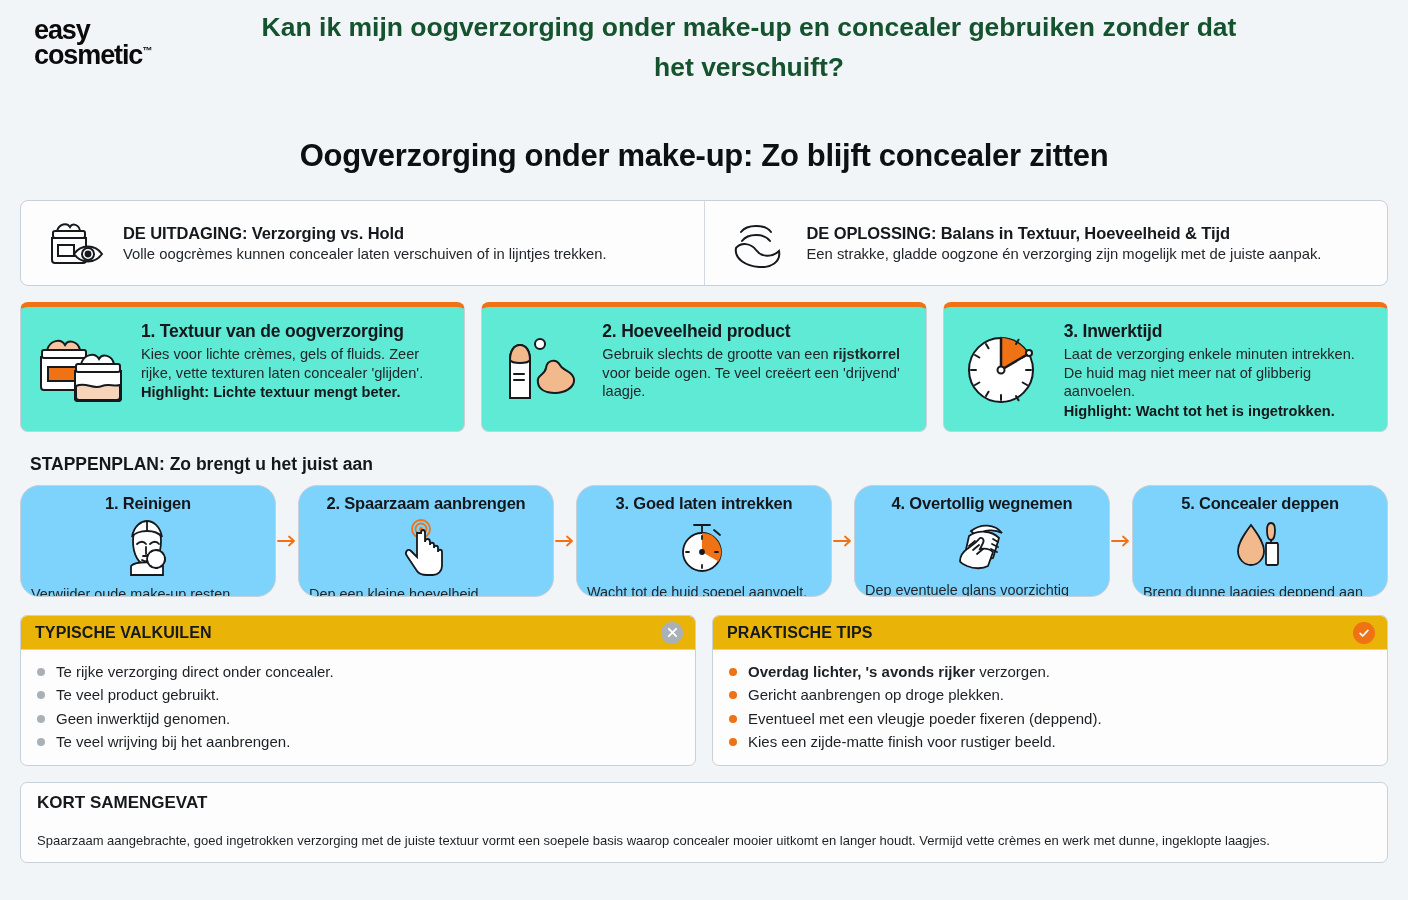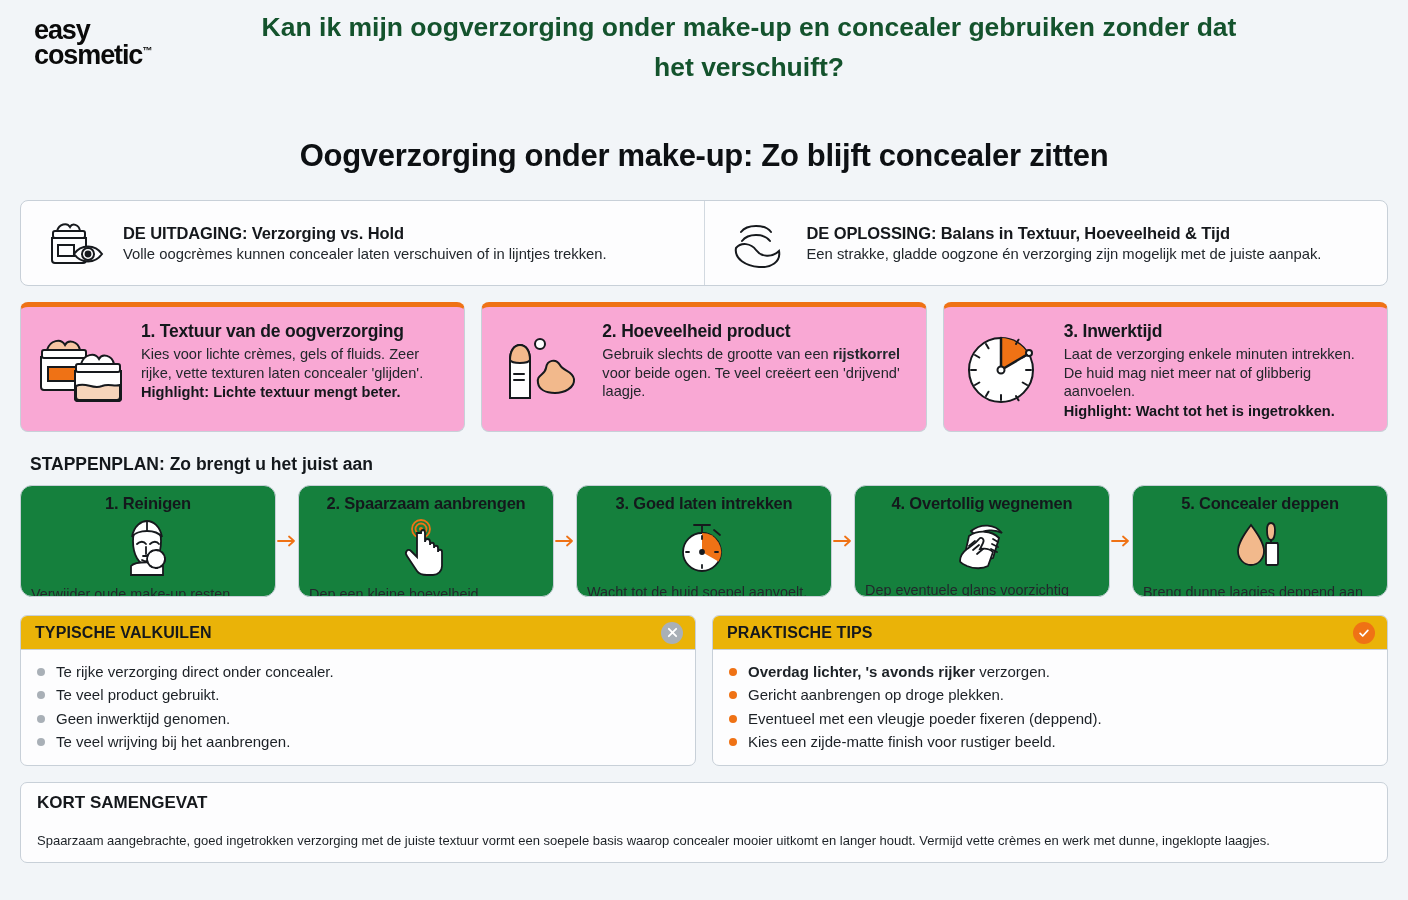--- a/index.html
+++ b/index.html
@@ -37,36 +37,36 @@
   .banner { display: flex; height: 86px; align-items: stretch; }
   .banner-half { flex: 1; display: flex; align-items: center; gap: 16px; padding: 0 22px; }
   .banner-half + .banner-half { border-left: 1px solid #d2d9e0; }
   .banner-ico { flex: 0 0 64px; height: 54px; display: flex; align-items: center; justify-content: center; }
   .banner-txt-h { font-size: 16.5px; font-weight: 700; color: #15181c; letter-spacing: -0.1px; }
   .banner-txt-b { font-size: 14.8px; color: #22272c; margin-top: 3px; }
 
   
   .factors { display: flex; gap: 16px; margin-top: 16px; }
   .factor {
-    flex: 1; background: #f9a8d4; border: 1px solid #c8d0d8; border-radius: 8px;
+    flex: 1; background: #5eead4; border: 1px solid #c8d0d8; border-radius: 8px;
     border-top: 5px solid #ef7215; height: 130px;
     display: flex; gap: 12px; padding: 12px 14px 10px 12px; overflow: hidden;
   }
   .factor-ico { flex: 0 0 96px; display: flex; align-items: center; justify-content: center; }
   .factor-body { flex: 1; padding-top: 2px; }
   .factor-h { font-size: 17.5px; font-weight: 700; color: #14181c; margin-bottom: 3px; letter-spacing: -0.2px; }
   .factor-p { font-size: 14.6px; line-height: 1.28; color: #22272c; }
   .factor-p b { font-weight: 700; }
   .factor-hl { font-size: 14.6px; font-weight: 700; color: #14181c; margin-top: 2px; }
 
   
   .steps-label { font-size: 17.5px; font-weight: 700; margin: 22px 0 10px 10px; color: #14181c; }
   .steps { display: flex; align-items: stretch; }
   .step {
-    flex: 1; background: #15803d; border: 1px solid #c8d0d8; border-radius: 12px;
+    flex: 1; background: #7dd3fc; border: 1px solid #c8d0d8; border-radius: 19px;
     height: 112px; padding: 8px 10px; overflow: hidden;
   }
   .step-h { font-size: 16.5px; font-weight: 700; text-align: center; color: #14181c; letter-spacing: -0.2px; }
   .step-row { display: flex; gap: 8px; margin-top: 4px; flex-direction: column; }
   .step-ico { flex: 0 0 54px; display: flex; align-items: flex-start; justify-content: center; padding-top: 2px; }
   .step-p { font-size: 14.4px; line-height: 1.26; color: #22272c; }
   .arrow { flex: 0 0 22px; display: flex; align-items: center; justify-content: center; }
 
   
   .panels { display: flex; gap: 16px; margin-top: 18px; }

